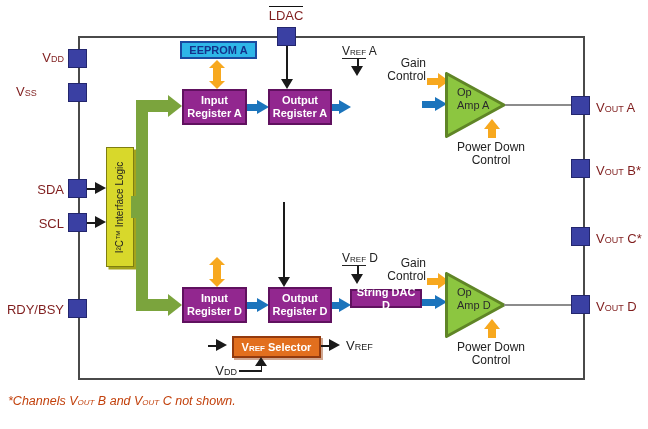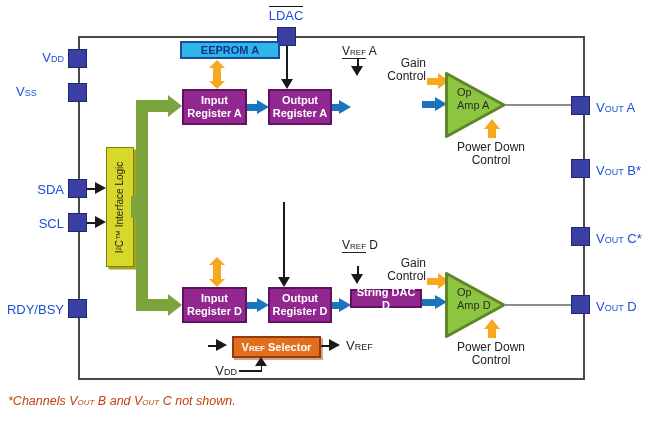--- a/index.html
+++ b/index.html
@@ -1,21 +1,21 @@
 <!DOCTYPE html>
 <html><head>
 <meta charset="utf-8">
 <style>
   html,body{margin:0;padding:0;background:#fff;}
   #stage{position:relative;width:648px;height:429px;background:#ffffff;
          font-family:"Liberation Sans",sans-serif;color:#1a1a1a;overflow:hidden;}
   .abs{position:absolute;}
   .bigrect{border:2px solid #4a4a4a;box-sizing:border-box;}
   .pin{width:19px;height:19px;background:#3A40A3;border:1px solid #23266E;box-sizing:border-box;}
-  .pinlabel{font-size:13px;color:#1d4ed8;white-space:nowrap;}
+  .pinlabel{font-size:13px;color:#7f1d1d;white-space:nowrap;}
   .sub{font-size:9px;}
   .subsm{font-size:8px;}
   .over{border-top:1.5px solid #111;padding-top:1px;}
   .underl{border-bottom:1.5px solid #222;padding-bottom:0px;}
   .box{box-sizing:border-box;display:flex;flex-direction:column;align-items:center;
        justify-content:center;text-align:center;font-weight:bold;font-size:11px;line-height:1.15;}
   .purple{background:#92278F;border:2px solid #60115F;color:#fff;}
   .cyan{background:#2EB6E8;border:2px solid #1A4BA0;color:#14338C;}
   .orangebx{background:#E26F1E;border:2px solid #933A0E;color:#fff;box-shadow:2px 2px 0 rgba(150,60,10,.45);}
   .yellow{background:#D8D82B;border:1px solid #7E7E10;box-shadow:2.5px 2.5px 0 #A3A31C;
@@ -92,21 +92,21 @@
   <div class="abs shaft-green" style="left:147px;top:100px;width:21px;height:12px;"></div>
   <div class="abs tri tri-r-green" style="left:168px;top:95px;"></div>
   <div class="abs shaft-green" style="left:147px;top:299px;width:21px;height:12px;"></div>
   <div class="abs tri tri-r-green" style="left:168px;top:294px;"></div>
 
   <div class="abs kline" style="left:87px;top:188px;width:10px;height:1.5px;"></div>
   <div class="abs tri tri-r-black" style="left:95px;top:182px;"></div>
   <div class="abs kline" style="left:87px;top:222px;width:10px;height:1.5px;"></div>
   <div class="abs tri tri-r-black" style="left:95px;top:216px;"></div>
 
-  <div class="abs box cyan" style="left:180px;top:41px;width:100px;height:18px;">EEPROM A</div>
+  <div class="abs box cyan" style="left:180px;top:41px;width:77px;height:18px;">EEPROM A</div>
   <div class="abs tri tri-u-orange" style="left:209px;top:60px;"></div>
   <div class="abs shaft-orange" style="left:213px;top:68px;width:8px;height:13px;"></div>
   <div class="abs tri tri-d-orange" style="left:209px;top:81px;"></div>
 
   <div class="abs tri tri-u-orange" style="left:209px;top:257px;"></div>
   <div class="abs shaft-orange" style="left:213px;top:265px;width:8px;height:14px;"></div>
   <div class="abs tri tri-d-orange" style="left:209px;top:279px;"></div>
 
   <div class="abs kline" style="left:286px;top:46px;width:1.5px;height:33px;"></div>
   <div class="abs tri tri-d-black" style="left:281px;top:79px;"></div>
@@ -143,21 +143,21 @@
   <div class="abs box purple" style="left:350px;top:289px;width:72px;height:19px;">String DAC D</div>
   <div class="abs shaft-blue" style="left:422px;top:299px;width:14px;height:7px;"></div>
   <div class="abs tri tri-r-blue" style="left:435px;top:295px;"></div>
 
   <div class="abs ann" style="left:342px;top:45px;">
     <span class="underl"><span>V</span><span class="subsm">REF</span></span><span> A</span>
   </div>
   <div class="abs kline" style="left:357px;top:58px;width:1.5px;height:8px;"></div>
   <div class="abs tri tri-d-black" style="left:351px;top:66px;"></div>
 
-  <div class="abs ann" style="left:342px;top:239px;">
+  <div class="abs ann" style="left:342px;top:252px;">
     <span class="underl"><span>V</span><span class="subsm">REF</span></span><span> D</span>
   </div>
   <div class="abs kline" style="left:357px;top:266px;width:1.5px;height:8px;"></div>
   <div class="abs tri tri-d-black" style="left:351px;top:274px;"></div>
 
   <div class="abs ann" style="left:374px;top:57px;width:52px;text-align:right;">
     <div>Gain</div>
       <div>Control</div>
   </div>
   <div class="abs shaft-orange" style="left:427px;top:78px;width:11px;height:7px;"></div>

